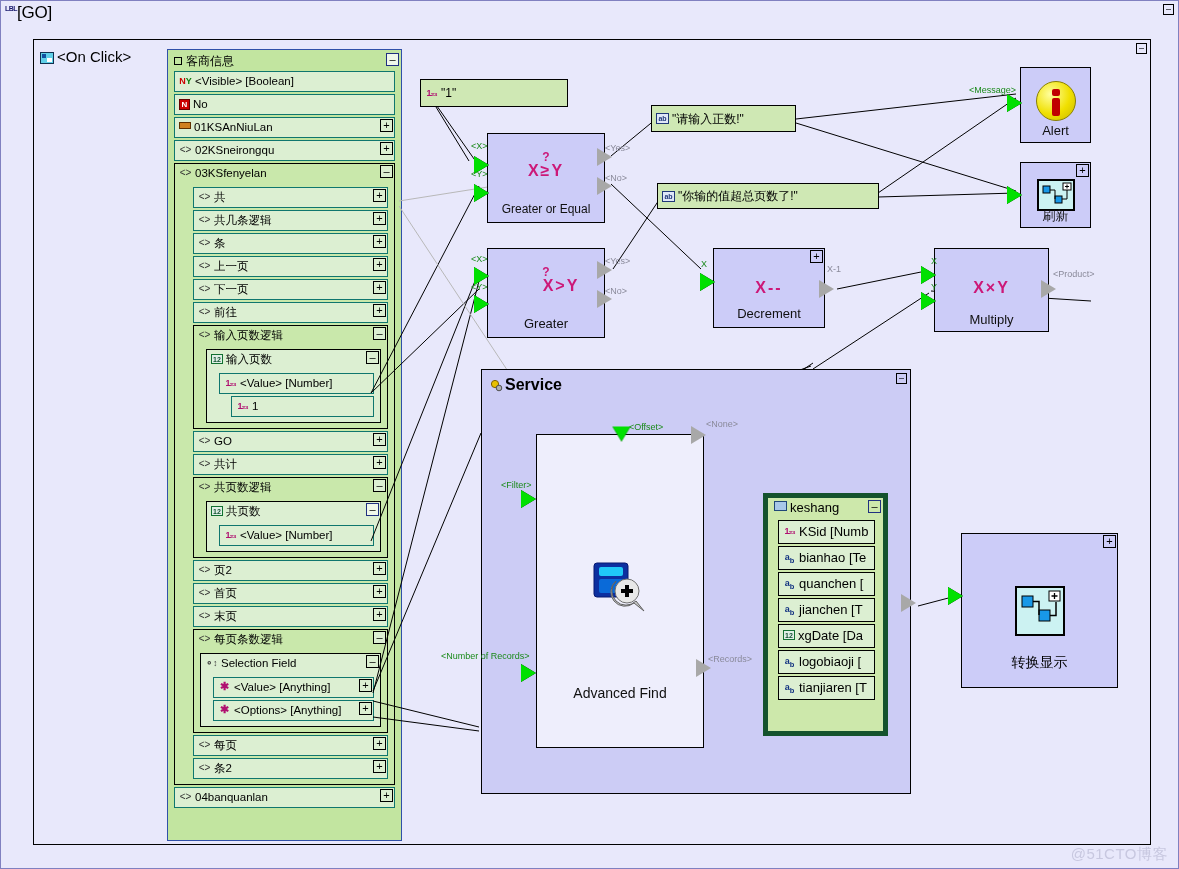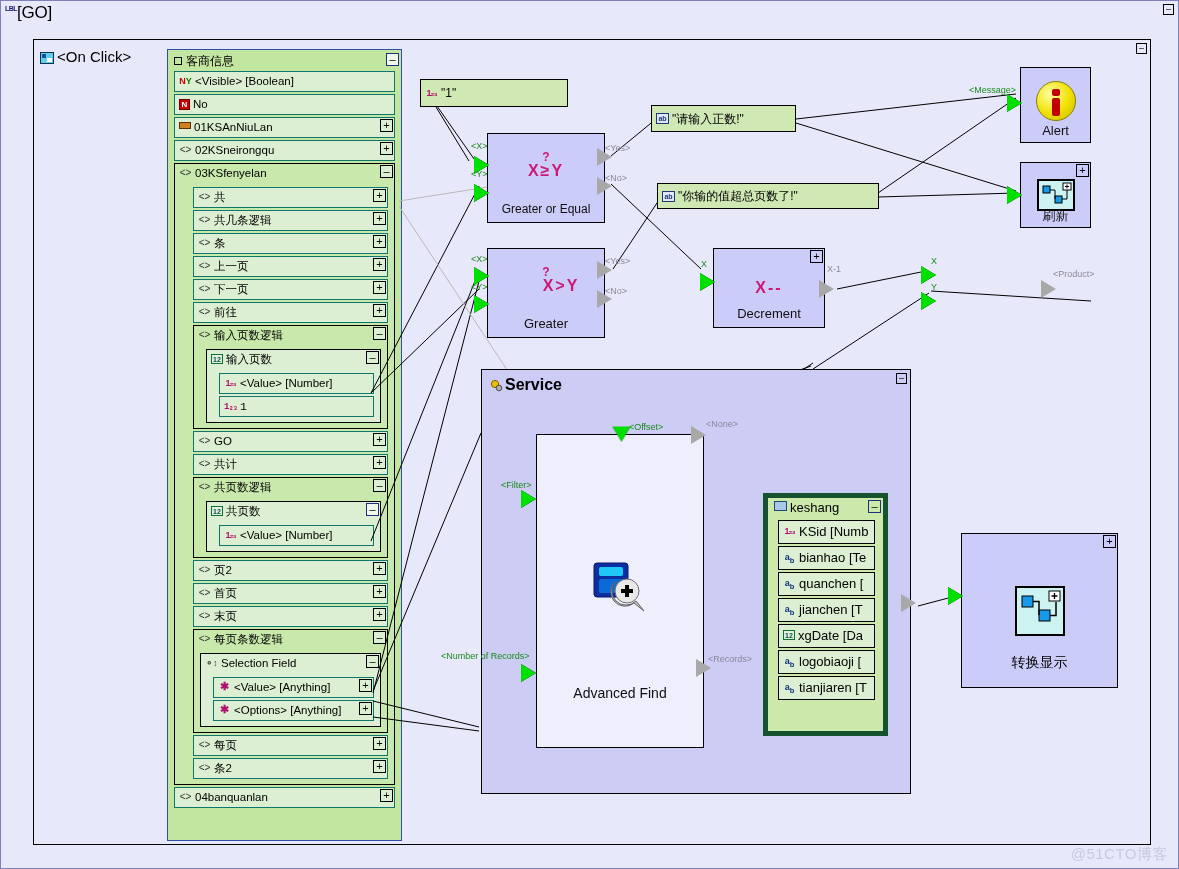--- a/index.html
+++ b/index.html
@@ -519,21 +519,21 @@
           <div class="exp">–</div>
         </div>
         <div class="t-grp lite" style="margin-left:12px;">
           <div class="t-grp-head">
             <span class="ico ico-12">12</span><span>输入页数</span>
             <div class="exp">–</div>
           </div>
           <div class="t-item" style="margin-left:12px;">
             <span class="ico ico-num">1₂₃</span><span>&lt;Value&gt; [Number]</span>
           </div>
-          <div class="t-item" style="margin-left:12px;font-family:Liberation Mono, monospace;">
+          <div class="t-item" style="margin-left:24px;">
             <span class="ico ico-num">1₂₃</span><span>1</span>
           </div>
         </div>
       </div>
 
       <div class="t-item ind1">
         <span class="ico ico-cb">&lt;&gt;</span><span>GO</span>
         <div class="exp">+</div>
       </div>
       <div class="t-item ind1">
@@ -712,20 +712,24 @@
   <div class="node" style="left:712px;top:247px;width:112px;height:80px;">
     <div class="node-glyph" style="top:30px;">X--</div>
     <div class="node-name" style="bottom:6px;">Decrement</div>
     <div class="node-plus">+</div>
   </div>
   <div class="plabel" style="left:700px;top:258px;">X</div>
   <div class="port-in" style="left:699px;top:272px;"></div>
   <div class="plabel gray" style="left:826px;top:263px;">X-1</div>
   <div class="port-out" style="left:818px;top:279px;"></div>
 
+  <div class="node" style="left:933px;top:247px;width:115px;height:84px;">
+    <div class="node-glyph" style="top:30px;">X×Y</div>
+    <div class="node-name" style="bottom:4px;">Multiply</div>
+  </div>
   <div class="plabel" style="left:930px;top:255px;">X</div>
   <div class="port-in" style="left:920px;top:265px;"></div>
   <div class="plabel" style="left:930px;top:281px;">Y</div>
   <div class="port-in" style="left:920px;top:291px;"></div>
   <div class="plabel gray" style="left:1052px;top:268px;">&lt;Product&gt;</div>
   <div class="port-out" style="left:1040px;top:279px;"></div>
 
   <div class="node" style="left:1019px;top:66px;width:71px;height:76px;">
     <div class="alert-ico"></div>
     <div class="node-name" style="bottom:4px;">Alert</div>

